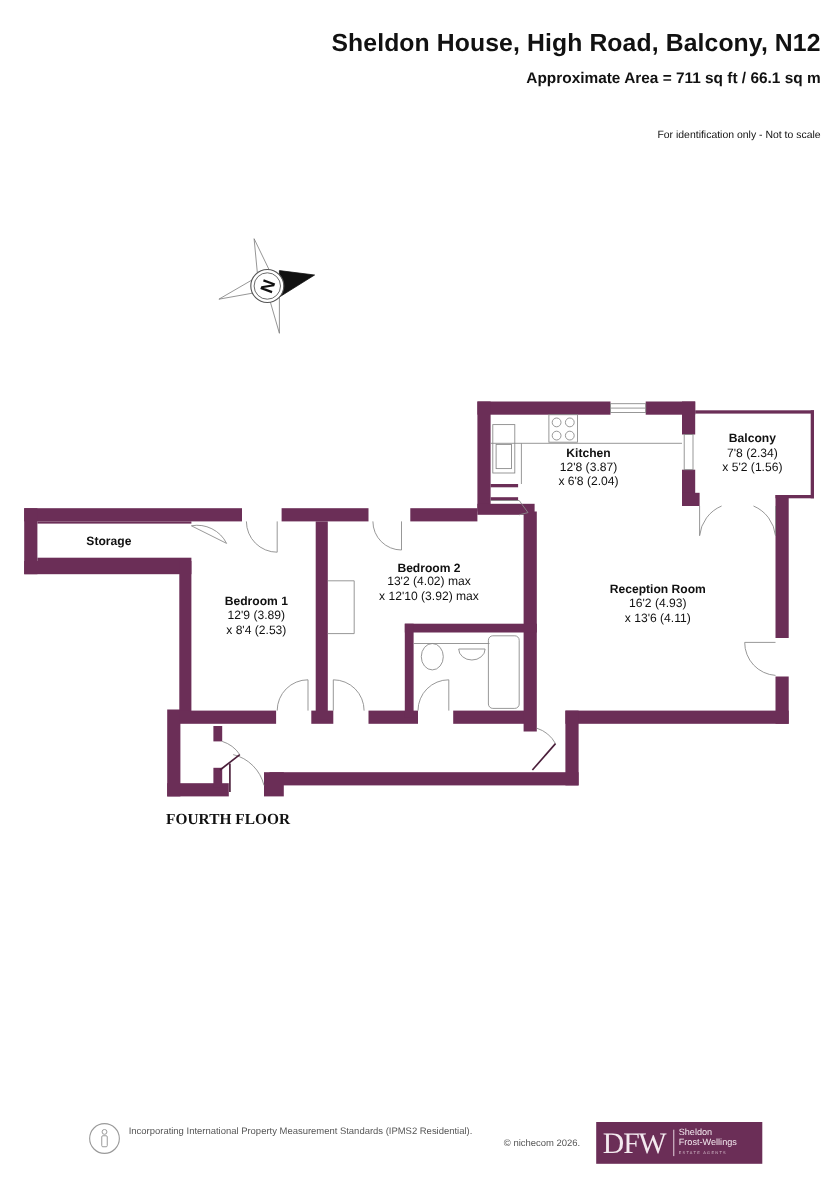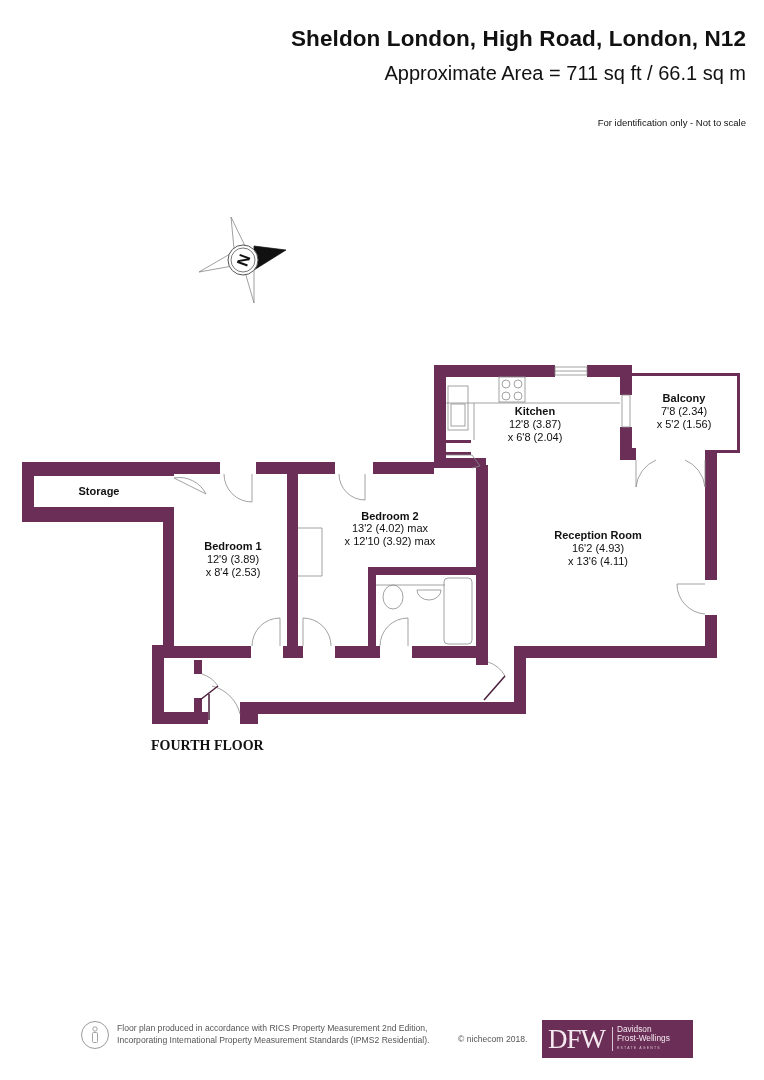--- a/index.html
+++ b/index.html
@@ -1,37 +1,37 @@
 <!DOCTYPE html>
 <html><head>
 <meta charset="utf-8">
 <style>
   html, body { margin: 0; padding: 0; background: #ffffff; }
   body { width: 764px; height: 1080px; position: relative; overflow: hidden; font-family: "Liberation Sans", sans-serif; color: #111; }
   .title { position: absolute; right: 18px; top: 26px; font-size: 22.5px; font-weight: bold; letter-spacing: 0.1px; white-space: nowrap; }
-  .area { position: absolute; right: 18px; top: 62px; font-size: 20px; white-space: nowrap; }
+  .area { position: absolute; right: 18px; top: 62px; font-size: 14px; white-space: nowrap; font-weight: bold; }
   .note { position: absolute; right: 18px; top: 85px; font-size: 9.5px; white-space: nowrap; margin-top: 32px; }
   .plan { position: absolute; left: 0; top: 0; }
   .lbl { font-family: "Liberation Sans", sans-serif; fill: #111; }
   .lbl-b { font-weight: bold; font-size: 11px; }
   .lbl-d { font-size: 11px; }
   .floor-label { position: absolute; left: 151px; top: 738px; font-size: 14px; font-weight: bold; font-family: Liberation Serif, serif; }
   .footer-icon { position: absolute; left: 81px; top: 1021px; width: 26px; height: 26px; border: 1px solid #9a9a9a; border-radius: 50%; }
   .footer-text { position: absolute; left: 117px; top: 1022px; font-size: 8.6px; color: #555; line-height: 12px; white-space: nowrap; }
   .footer-copy { position: absolute; left: 458px; top: 1034px; font-size: 8.6px; color: #555; white-space: nowrap; }
   .logo { position: absolute; left: 542px; top: 1020px; width: 151px; height: 38px; background: #6b2e57; display: flex; align-items: center; }
   .logo-mark { font-family: "Liberation Serif", serif; color: #f3e9ef; font-size: 27px; letter-spacing: -1px; padding-left: 6px; width: 62px; }
   .logo-sep { width: 1px; height: 24px; background: #d9c4d1; margin: 0 4px 0 2px; }
   .logo-text { color: #f3e9ef; font-size: 8.3px; line-height: 9.5px; }
   .logo-sub { font-size: 3.5px; letter-spacing: 1.2px; color: #d9c4d1; }
 </style>
 </head>
 <body>
 
-<div class="title">Sheldon London, High Road, London, N12</div>
+<div class="title">Sheldon House, High Road, Balcony, N12</div>
 <div class="area">Approximate Area = 711 sq ft / 66.1 sq m</div>
 <div class="note">For identification only - Not to scale</div>
 
 <svg class="plan" width="764" height="1080" viewBox="0 0 764 1080" xmlns="http://www.w3.org/2000/svg">
 
   <g stroke="#777" stroke-width="0.7" fill="#fff">
     <polygon points="231,217 246,248 235,259"></polygon>
     <polygon points="199,272 230,254 238,265"></polygon>
     <polygon points="254,303 243,265 254,258"></polygon>
     <polygon points="286,250 254,246 254,270" fill="#111" stroke="#111"></polygon>
@@ -169,26 +169,25 @@
 
 <div class="floor-label">FOURTH FLOOR</div>
 
 <div class="footer-icon">
   <svg width="26" height="26" viewBox="0 0 26 26">
       <circle cx="13" cy="7" r="2.2" fill="none" stroke="#9a9a9a" stroke-width="0.9"></circle>
       <rect x="10.5" y="10.5" width="5" height="10" rx="1" fill="none" stroke="#9a9a9a" stroke-width="0.9"></rect>
     </svg>
 </div>
 <div class="footer-text">
-  <div>Floor plan produced in accordance with RICS Property Measurement 2nd Edition,</div>
   <div>Incorporating International Property Measurement Standards (IPMS2 Residential).</div>
 </div>
-<div class="footer-copy">© nichecom 2018.</div>
+<div class="footer-copy">© nichecom 2026.</div>
 
 <div class="logo">
   <div class="logo-mark">DFW</div>
   <div class="logo-sep"></div>
   <div class="logo-text">
-    <div>Davidson</div>
+    <div>Sheldon</div>
     <div>Frost-Wellings</div>
     <div class="logo-sub">ESTATE AGENTS</div>
   </div>
 </div>
 
 </body></html>

